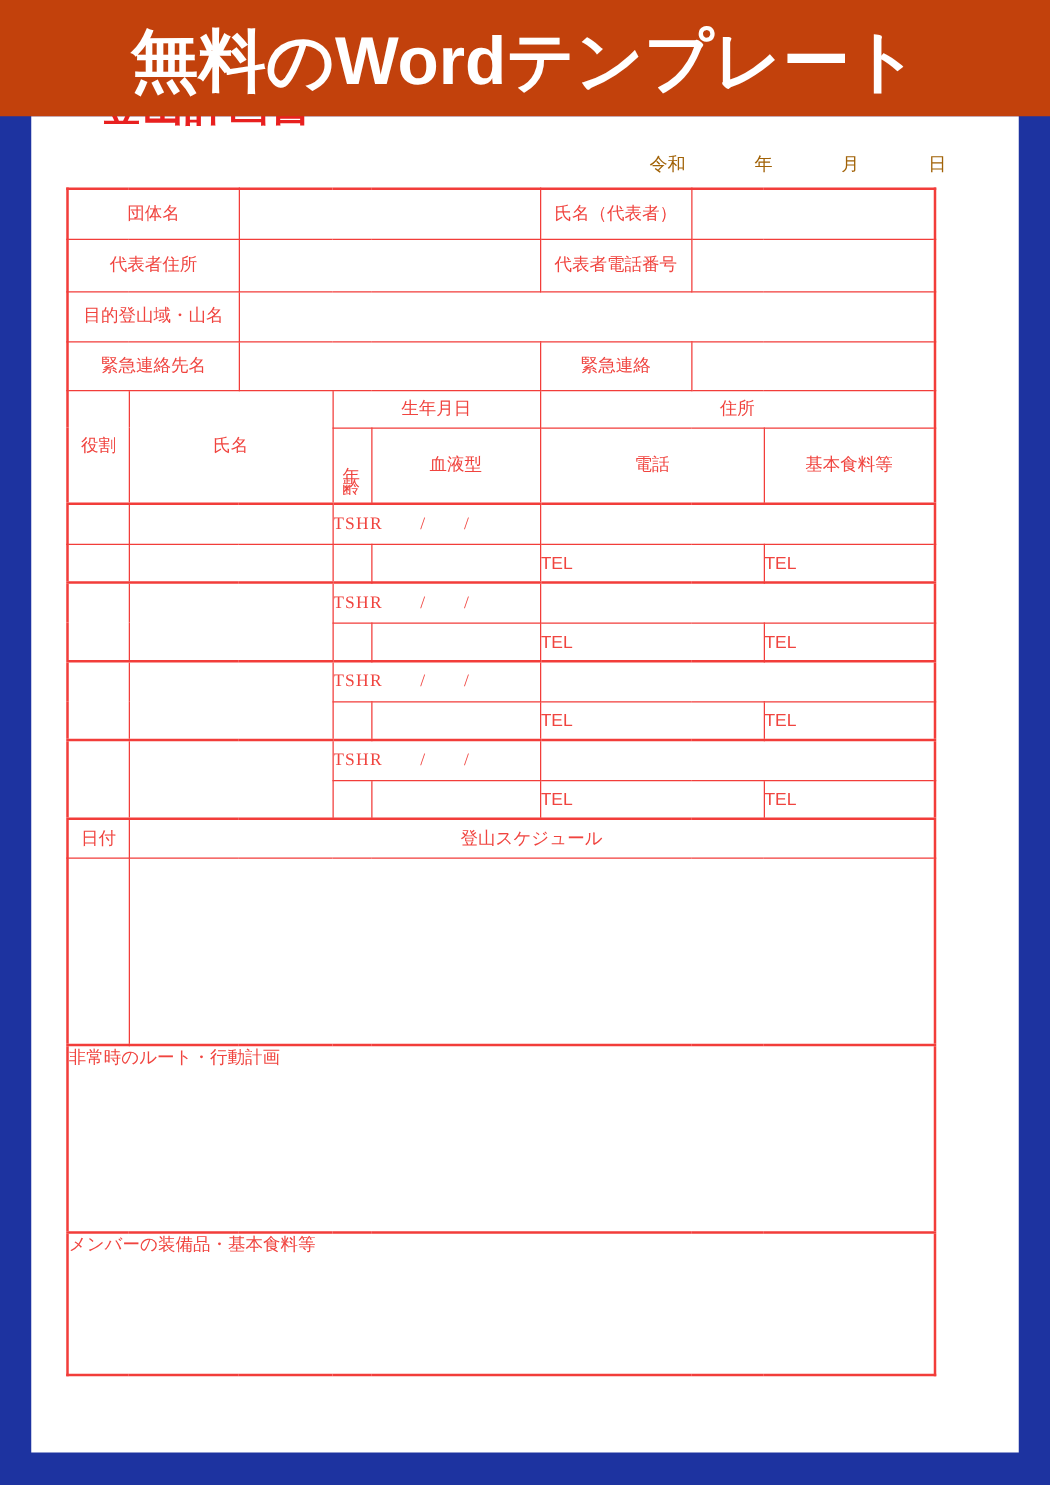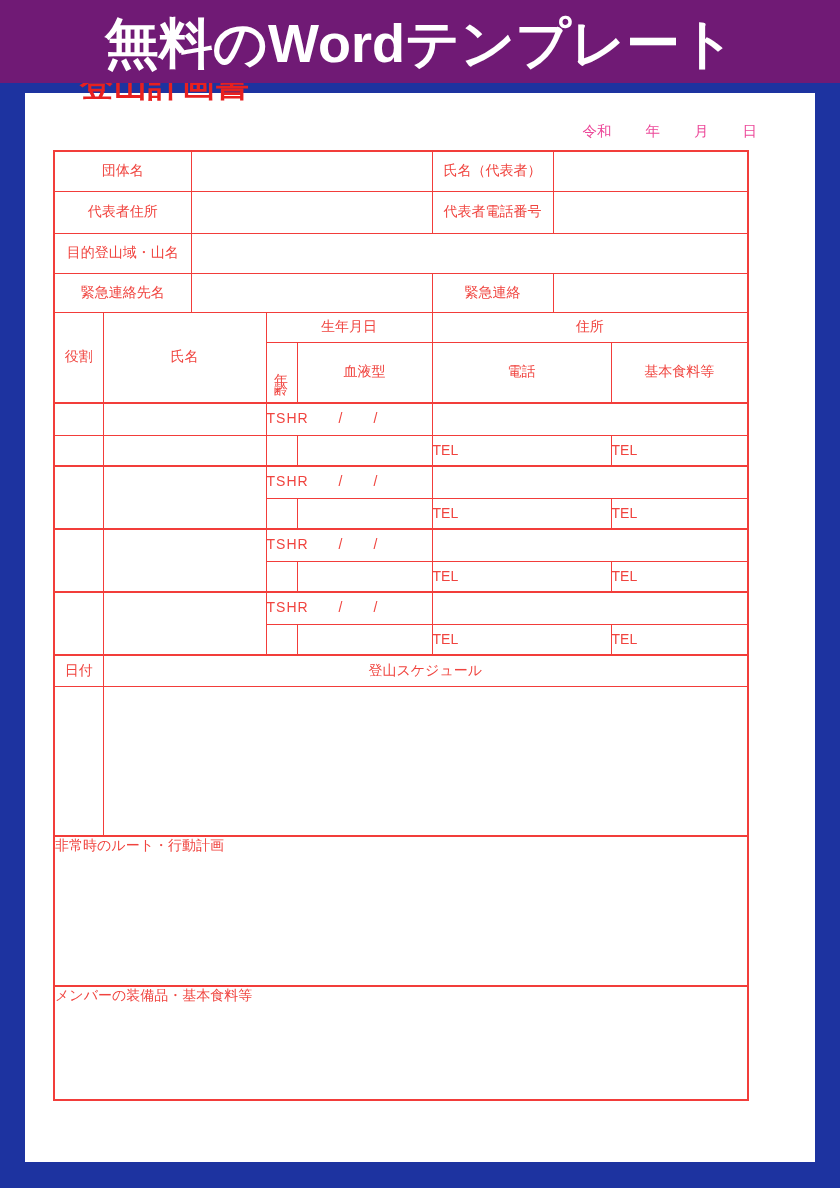--- a/index.html
+++ b/index.html
@@ -7,22 +7,22 @@
     width:840px; height:1188px;
     background:#1d33a0;
     position:relative;
     overflow:hidden;
     font-family:"Liberation Sans","DejaVu Sans",sans-serif;
   }
 
   
   .banner {
     position:absolute; left:0; top:0;
-    width:840px; height:83px;
-    background:#701a75;
+    width:840px; height:93px;
+    background:#c2410c;
     z-index:10;
     display:flex; align-items:center; justify-content:center;
   }
   .banner-title {
     color:#ffffff;
     font-size:54px;
     font-weight:bold;
     letter-spacing:0px;
     white-space:nowrap;
     padding-top:6px;
@@ -47,22 +47,22 @@
     letter-spacing:1px;
     white-space:nowrap;
     z-index:2;
   }
 
   
   .date-line {
     position:absolute;
     top:29px; right:58px;
     display:flex;
-    gap:34px;
-    color:#ec4899;
+    gap:55px;
+    color:#a16207;
     font-size:14.5px;
     z-index:2;
   }
 
   
   table.form {
     position:absolute;
     left:28px; top:57px;
     width:694px;
     border-collapse:collapse;
@@ -70,21 +70,21 @@
     border:2px solid #f23d3a;
     z-index:2;
   }
   table.form td {
     border:1px solid #f23d3a;
     color:#f0443f;
     font-size:14px;
     padding:0;
     overflow:hidden;
   }
-  tr.bt td { border-top-width:2px; }
+  tr.bt td { border-top-width:2px;font-family:Liberation Serif, serif; }
 
   td.lbl  { text-align:center; vertical-align:middle; }
   td.inp  { background:#ffffff; }
   td.tshr { text-align:left; vertical-align:middle; padding-left:7px;
             font-size:13px; letter-spacing:1px; white-space:pre; }
   td.tel  { text-align:left; vertical-align:middle; padding-left:10px; font-size:13px;margin-top:44px; }
   td.schedlbl { text-align:center; vertical-align:middle; padding-left:12px; }
   td.seclbl   { text-align:left; vertical-align:top; padding:6px 0 0 8px; }
 
   .vert {

